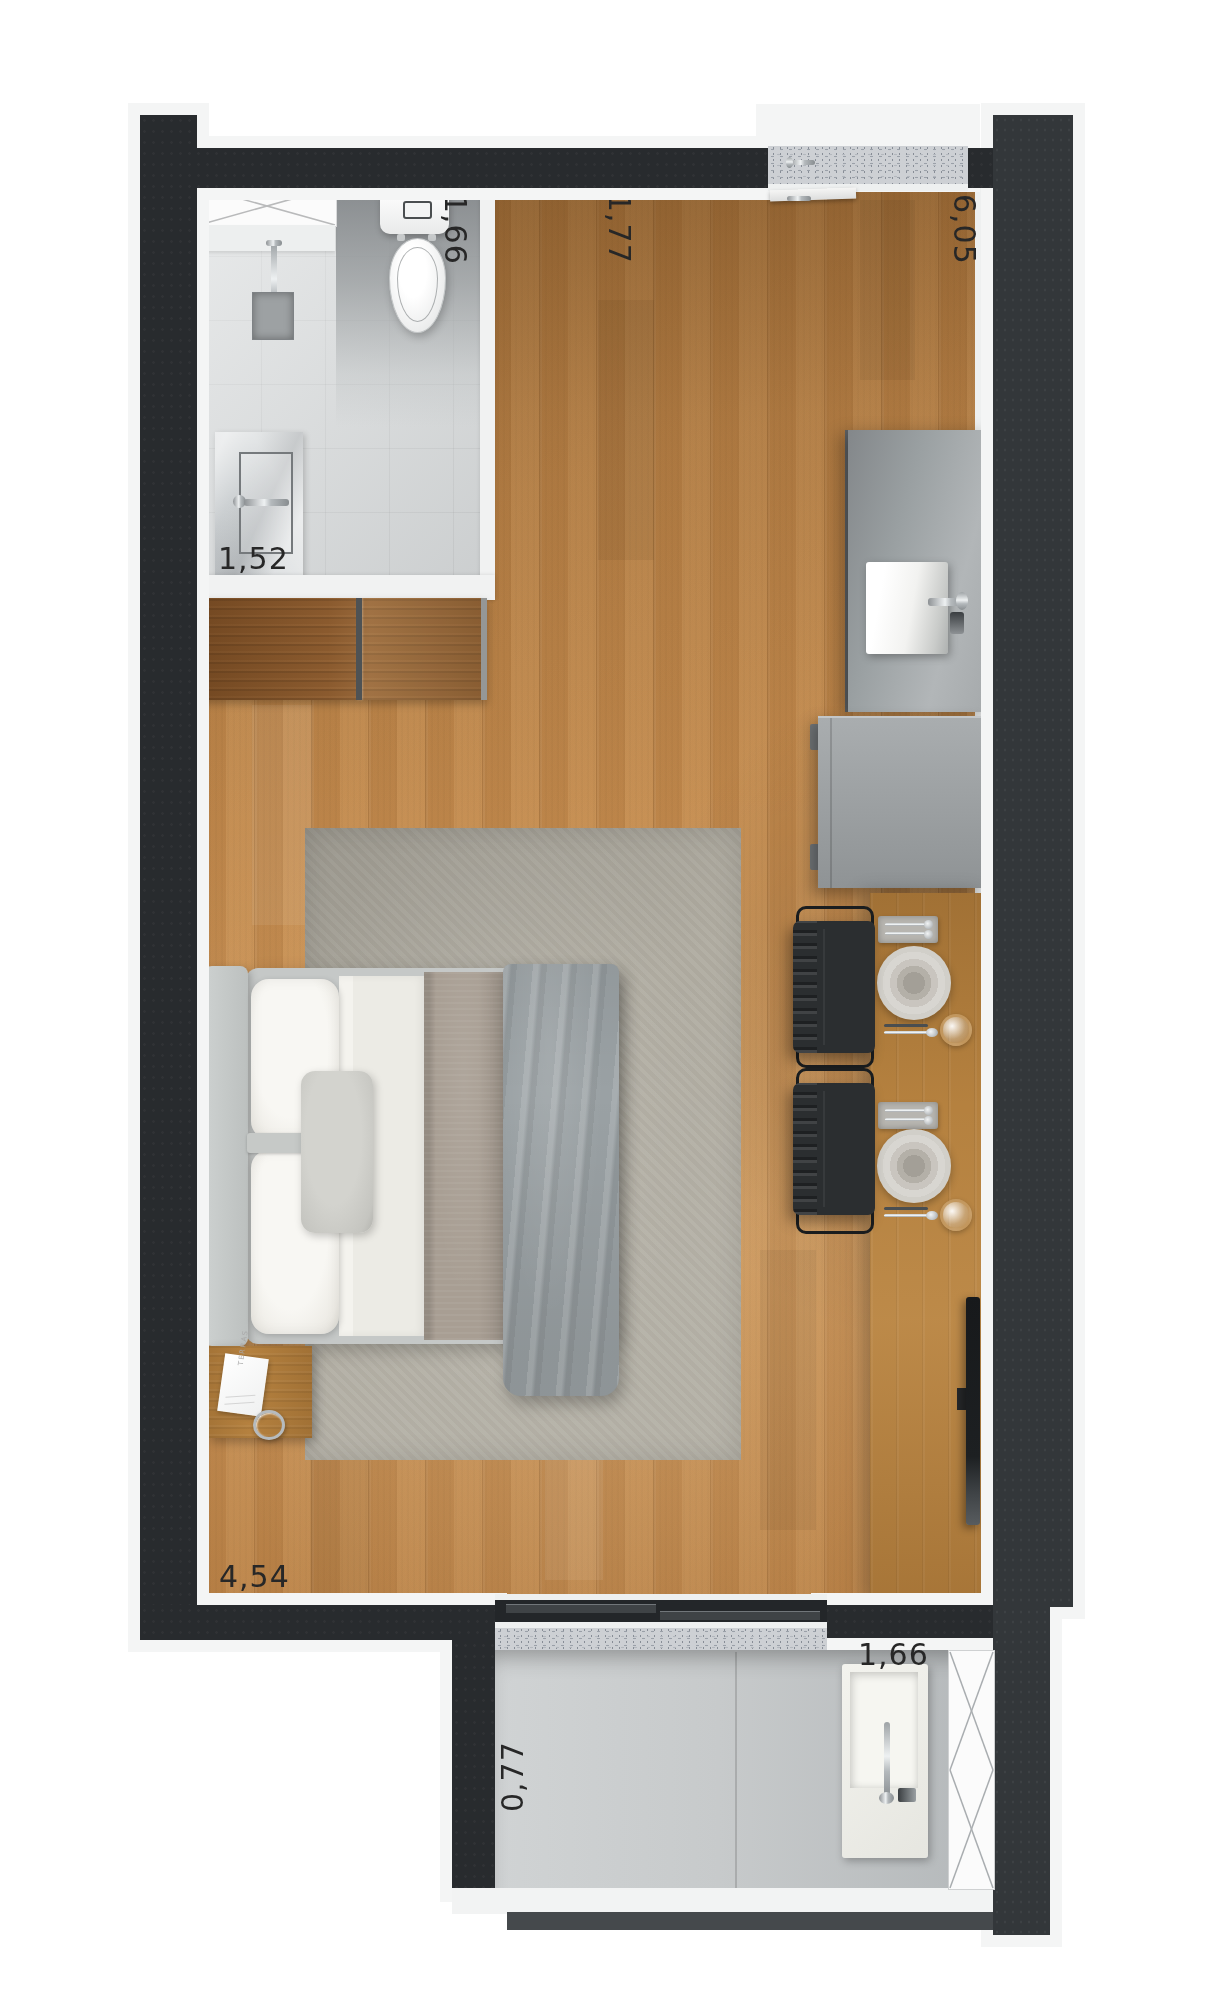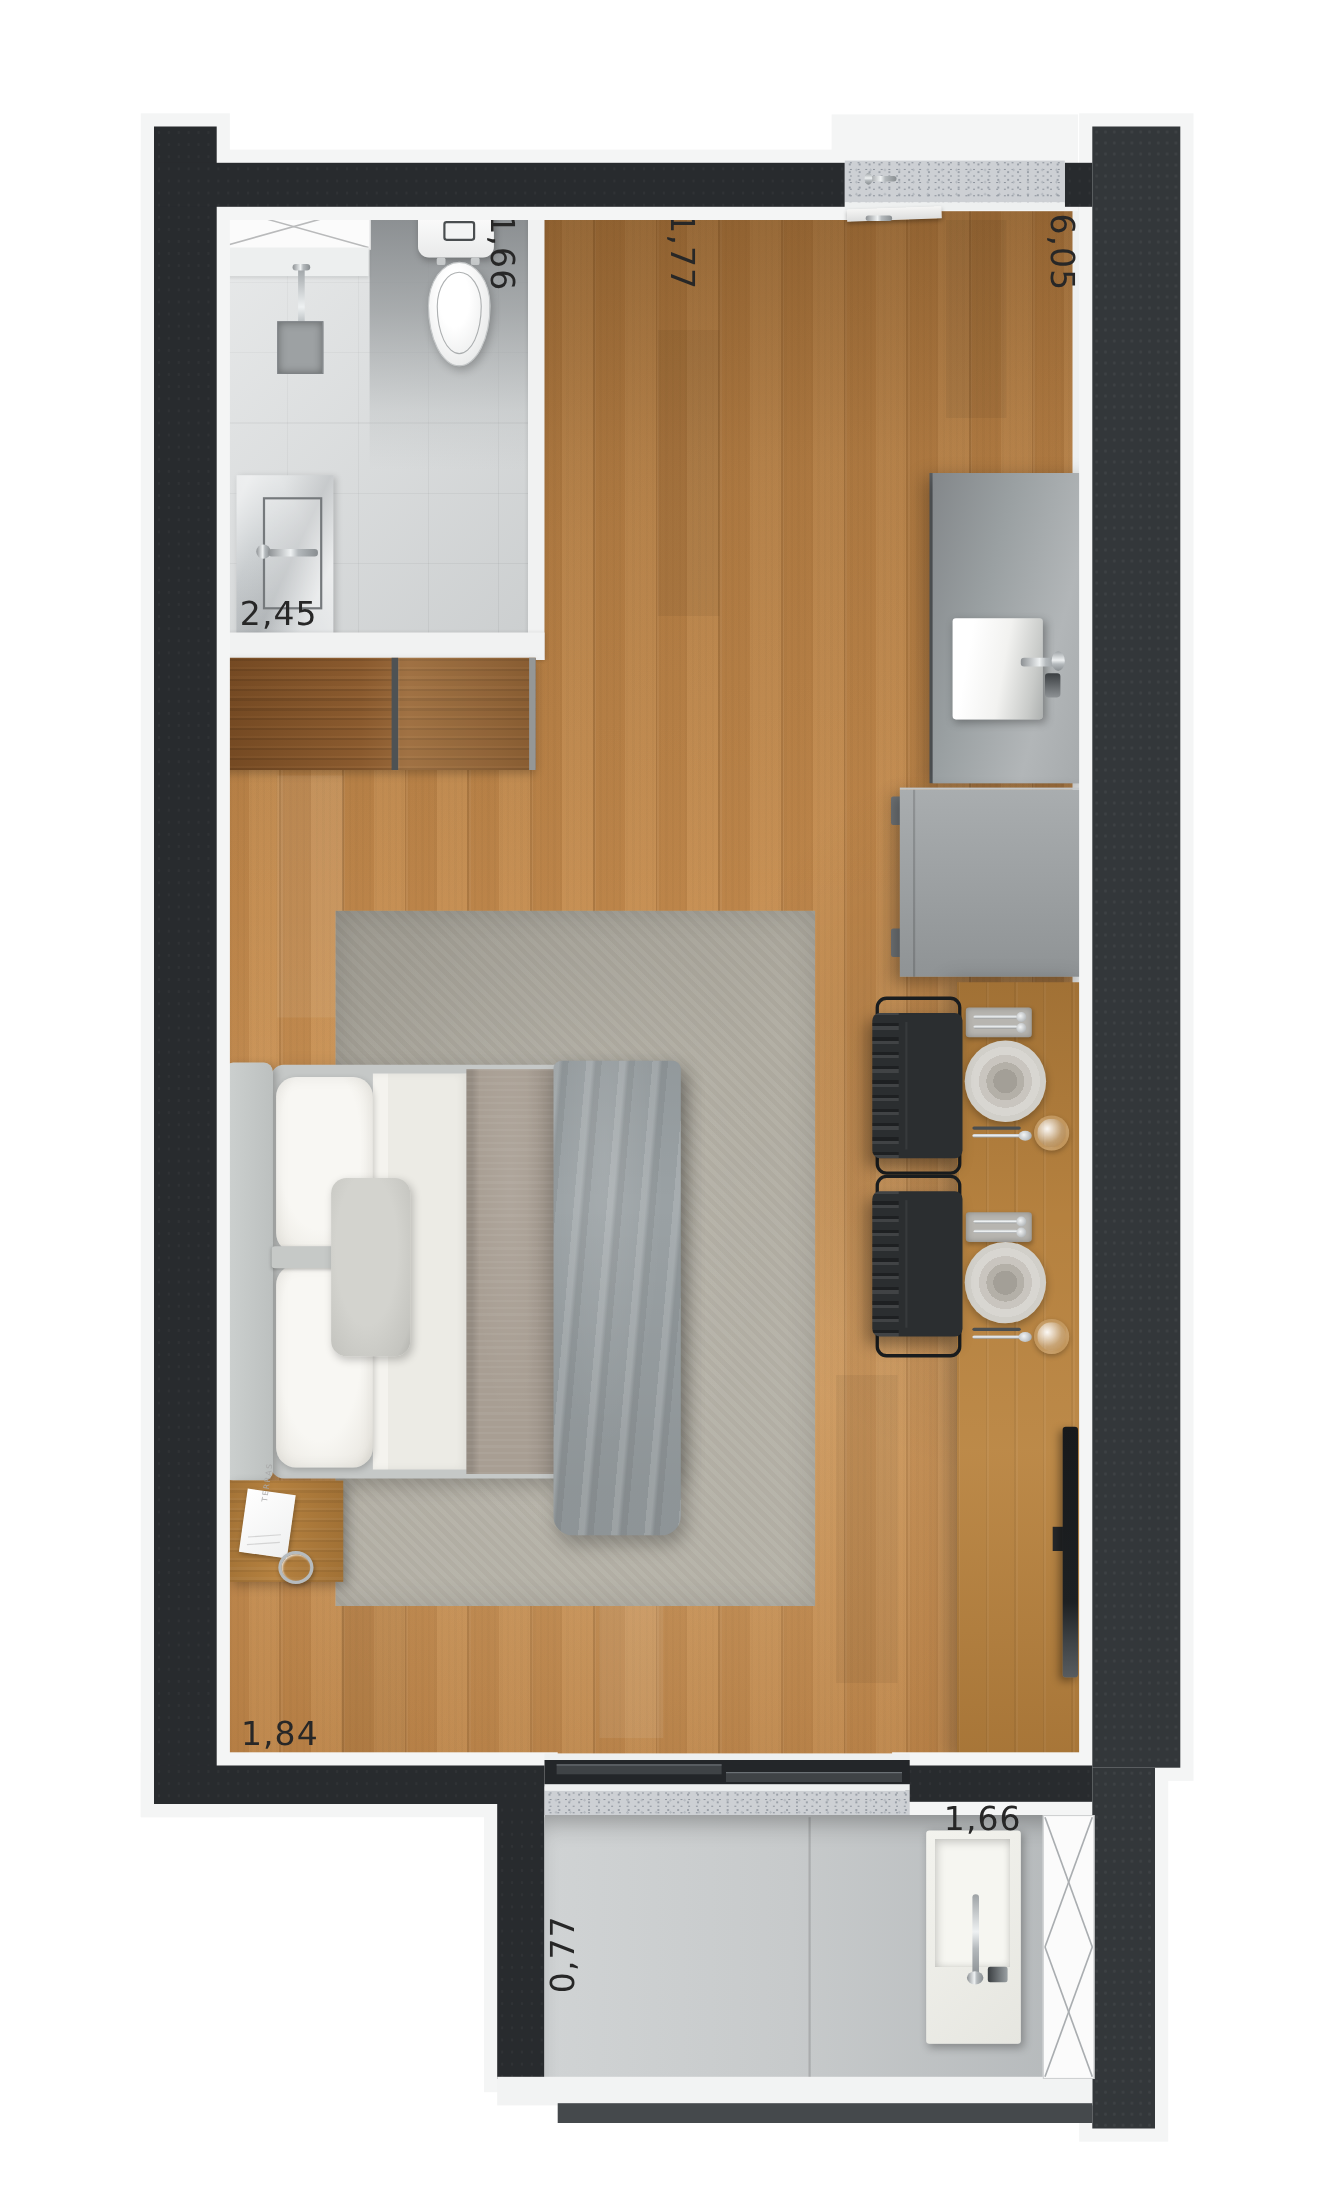--- a/index.html
+++ b/index.html
@@ -264,22 +264,22 @@
   <div class="a card" style="left:221px;top:1356px;width:44px;height:58px;">
     <span class="brand">TERRAS</span>
     <i class="cardline" style="top:40px;transform:rotate(-12deg);"></i>
     <i class="cardline" style="top:47px;transform:rotate(-12deg);"></i>
   </div>
   <div class="a ring" style="left:253px;top:1410px;width:26px;height:24px;"></div>
 
   <div class="dim rot90" style="left:470px;top:194px;">1,66</div>
   <div class="dim rot90" style="left:634px;top:193px;">1,77</div>
   <div class="dim rot90" style="left:979px;top:194px;">6,05</div>
-  <div class="dim" style="left:218px;top:544px;">2,45</div>
-  <div class="dim" style="left:219px;top:1562px;">1,84</div>
+  <div class="dim" style="left:218px;top:544px;">1,52</div>
+  <div class="dim" style="left:219px;top:1562px;">4,54</div>
 
   <div class="wf" style="left:128px;top:103px;width:81px;height:1549px;"></div>
   <div class="wf" style="left:128px;top:136px;width:652px;height:64px;"></div>
   <div class="wf" style="left:756px;top:104px;width:224px;height:88px;"></div>
   <div class="wf" style="left:981px;top:103px;width:104px;height:1516px;"></div>
   <div class="wf" style="left:128px;top:1593px;width:379px;height:59px;"></div>
   <div class="wf" style="left:440px;top:1628px;width:67px;height:274px;"></div>
   <div class="wf" style="left:811px;top:1593px;width:194px;height:57px;"></div>
   <div class="wf" style="left:981px;top:1595px;width:81px;height:352px;"></div>
 

